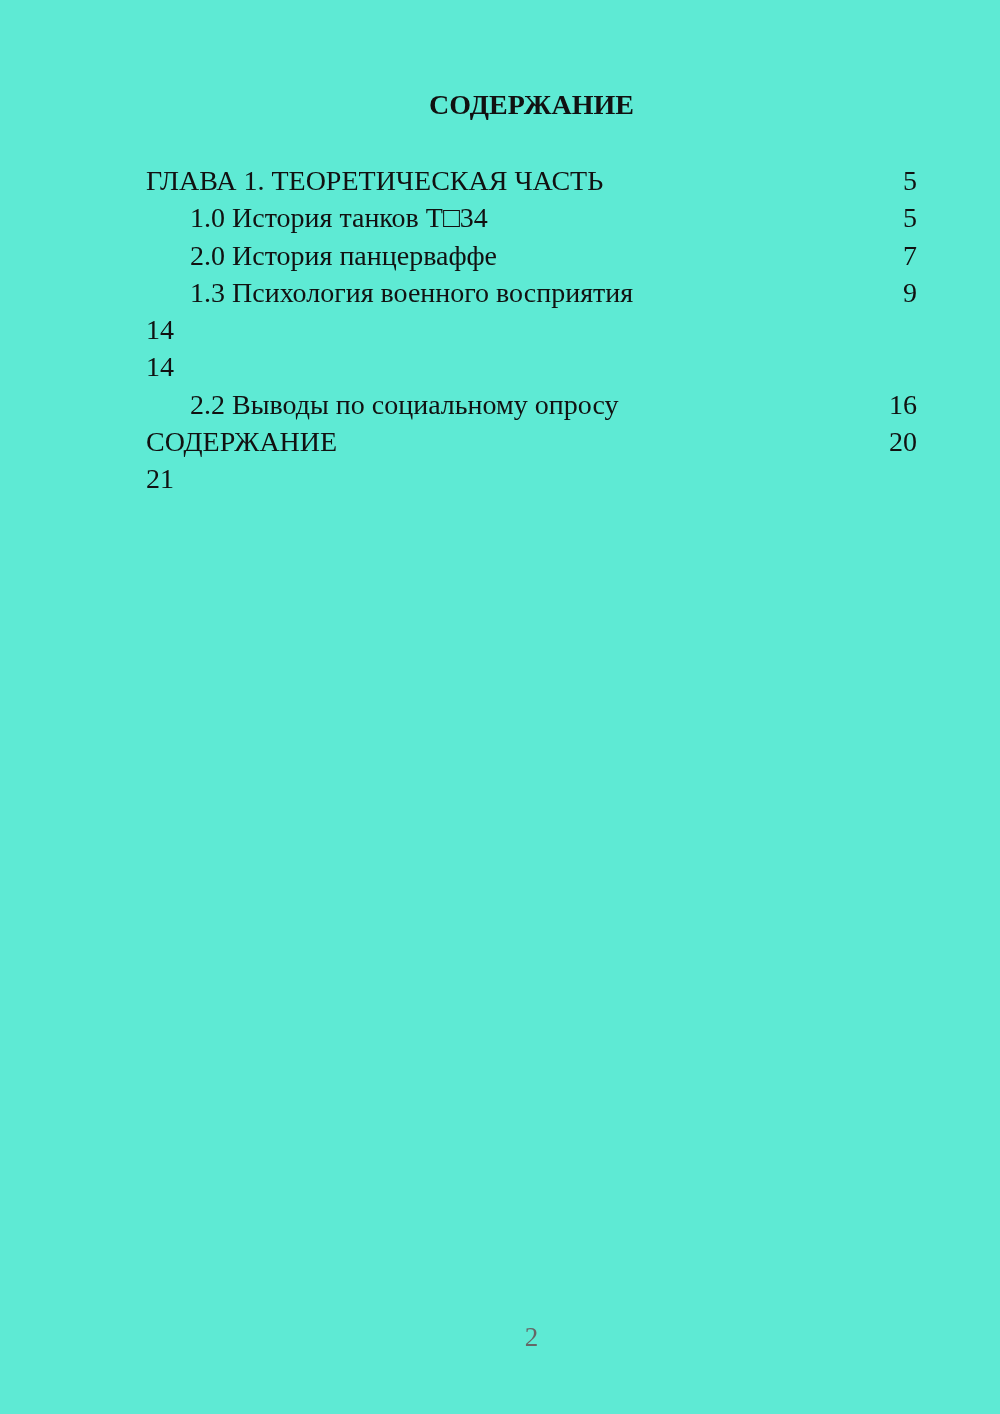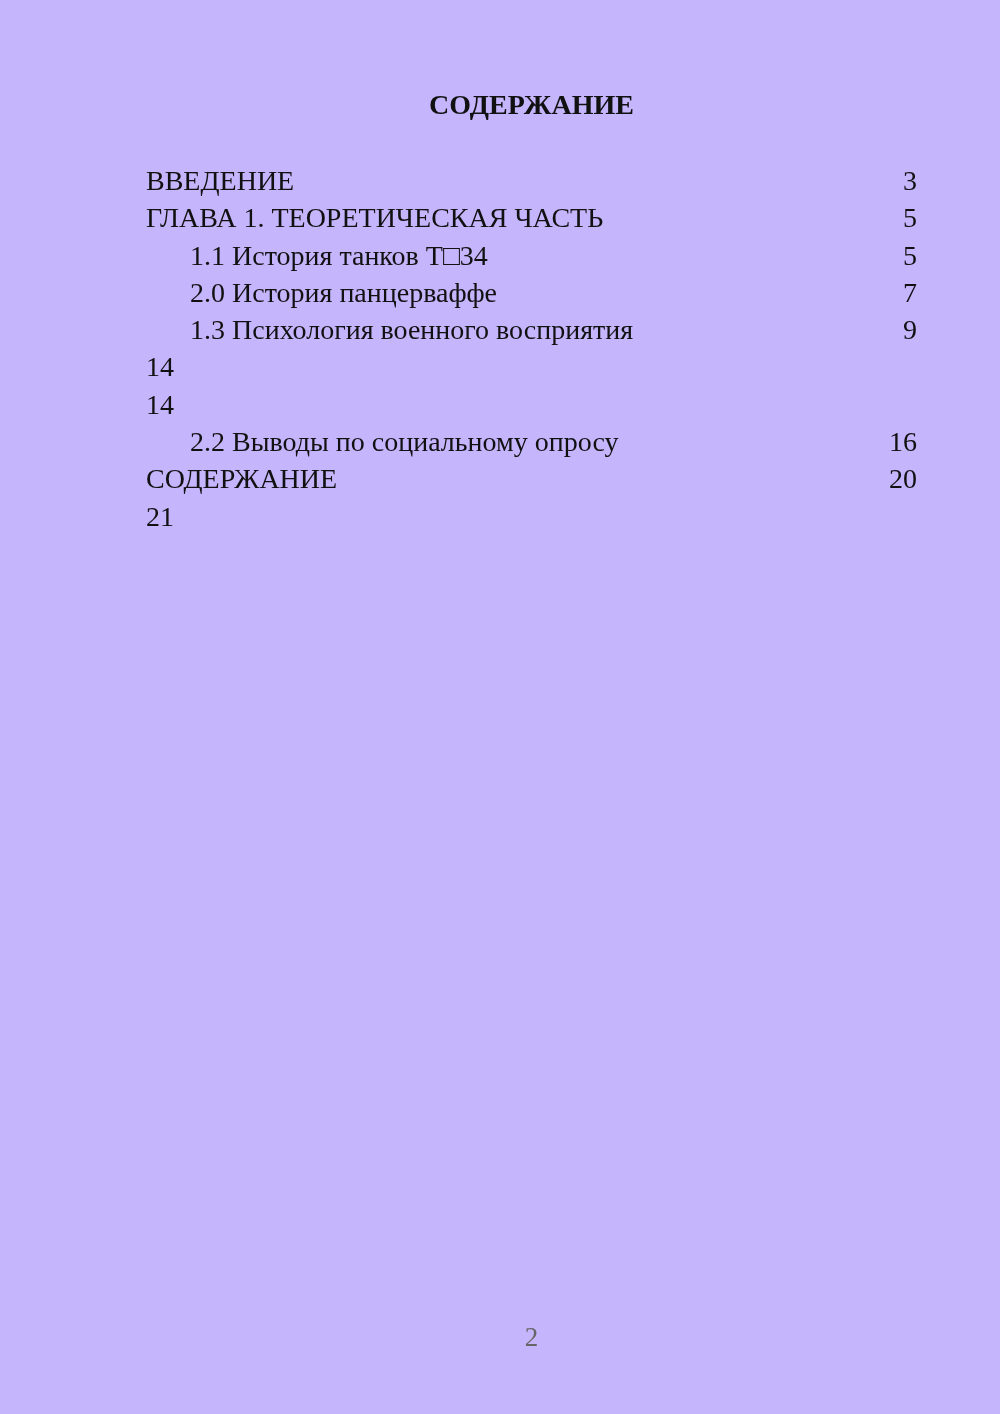--- a/index.html
+++ b/index.html
@@ -8,21 +8,21 @@
     background: #ffffff;
   }
   body {
     width: 1000px;
     height: 1414px;
   }
   .page {
     position: relative;
     width: 1000px;
     height: 1414px;
-    background: #c4b5fd;
+    background: #5eead4;
     font-family: "Liberation Serif", "DejaVu Serif", serif;
     color: #111111;
     overflow: hidden;
   }
   .content {
     padding: 86px 83px 0 146px;
   }
   .doc-title {
     margin: 0;
     font-size: 28px;
@@ -61,32 +61,28 @@
     color: #666666;
   }
 </style>
 </head>
 <body>
 
 <div class="page">
   <div class="content">
     <h1 class="doc-title">СОДЕРЖАНИЕ</h1>
     <div class="toc" id="toc-list">
-  <div class="toc-row">
-    <span class="toc-label">ВВЕДЕНИЕ</span>
-    <span class="toc-page">3</span>
-  </div>
 
   <div class="toc-row">
     <span class="toc-label">ГЛАВА 1. ТЕОРЕТИЧЕСКАЯ ЧАСТЬ</span>
     <span class="toc-page">5</span>
   </div>
 
   <div class="toc-row indent">
-    <span class="toc-label">1.1 История танков Т□34</span>
+    <span class="toc-label">1.0 История танков Т□34</span>
     <span class="toc-page">5</span>
   </div>
 
   <div class="toc-row indent">
     <span class="toc-label">2.0 История панцерваффе</span>
     <span class="toc-page">7</span>
   </div>
 
   <div class="toc-row indent">
     <span class="toc-label">1.3 Психология военного восприятия</span>

